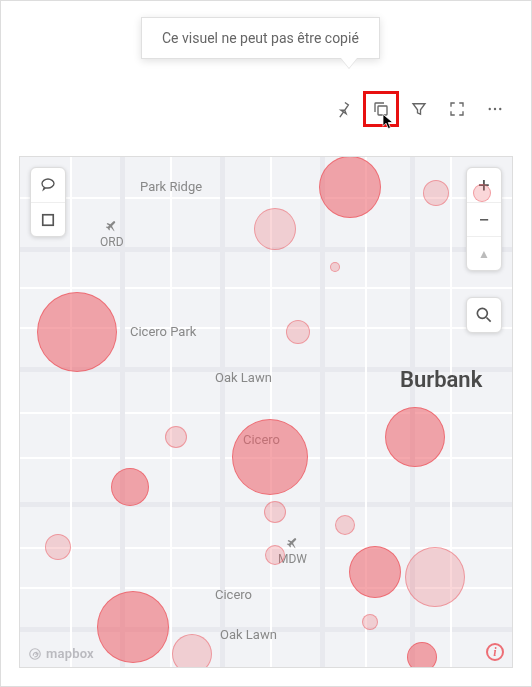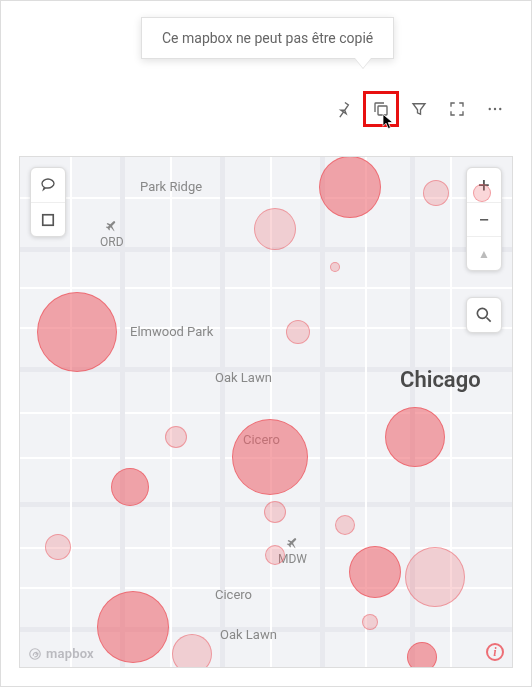--- a/index.html
+++ b/index.html
@@ -196,21 +196,21 @@
     display: flex; align-items: center; justify-content: center;
     cursor: pointer;
     font-family: Georgia, serif;
     font-style: italic;
   }
 </style>
 </head>
 <body>
 
 <div class="tooltip">
-  <span>Ce mapbox ne peut pas être copié</span>
+  <span>Ce visuel ne peut pas être copié</span>
 </div>
 
 <div class="toolbar">
   <div class="toolbar-btn">
     <svg width="18" height="18" viewBox="0 0 24 24" fill="none" stroke="currentColor" stroke-width="1.8">
       <path d="M16 4l4 4-6 6 1 5-3-3-6 6 6-6-3-3 5 1 6-6z" transform="rotate(-10 12 12)"></path>
     </svg>
   </div>
   <div class="toolbar-btn highlight">
     <svg width="18" height="18" viewBox="0 0 24 24" fill="none" stroke="currentColor" stroke-width="1.8">
@@ -257,21 +257,21 @@
   <div class="road v" style="left:50px"></div>
   <div class="road v thick" style="left:100px"></div>
   <div class="road v" style="left:150px"></div>
   <div class="road v thick" style="left:200px"></div>
   <div class="road v" style="left:250px"></div>
   <div class="road v thick" style="left:300px"></div>
   <div class="road v" style="left:345px"></div>
   <div class="road v thick" style="left:390px"></div>
   <div class="road v" style="left:430px"></div>
 
-  <div class="place-label big" style="left:380px; top:210px">Chicago</div>
+  <div class="place-label big" style="left:380px; top:210px">Burbank</div>
 
   <div class="nav-ctrl">
     <div class="nb">
       <svg width="18" height="18" viewBox="0 0 24 24" fill="none" stroke="currentColor" stroke-width="1.8">
         <path d="M4 10c0-3 4-6 8-6s8 3 8 6-4 6-8 6c-1 0-2 0-3-.3L6 18l1-3c-2-1-3-3-3-5z"></path>
       </svg>
     </div>
     <div class="nb">
       <svg width="18" height="18" viewBox="0 0 24 24" fill="none" stroke="currentColor" stroke-width="2.2">
         <rect x="5" y="5" width="14" height="14"></rect>
@@ -304,21 +304,21 @@
         <path d="M9 15c0-4 2-6 6-6l-1 3 3-1c0 4-2 6-6 6"></path>
     </svg>
     <span>mapbox</span>
   </div>
 
   <div class="info-btn">
     <span>i</span>
   </div>
 
 <div class="place-label" style="left: 120px; top: 22px;">Park Ridge</div>
-    <div class="place-label" style="left: 110px; top: 167px;">Elmwood Park</div>
+    <div class="place-label" style="left: 110px; top: 167px;">Cicero Park</div>
     <div class="place-label" style="left: 195px; top: 213px;">Oak Lawn</div>
     <div class="place-label" style="left: 223px; top: 275px; text-align: center;">Cicero</div>
     <div class="place-label" style="left: 195px; top: 430px;">Cicero</div>
     <div class="place-label" style="left: 200px; top: 470px;">Oak Lawn</div>
     <div class="airport" style="left: 80px; top: 62px;"><svg width="14" height="14" viewBox="0 0 24 24" fill="#888">
         <path d="M21 15l-9-3V5a2 2 0 0 0-4 0v7l-5 2v2l5-1v3l-2 1v2l4-1 4 1v-2l-2-1v-3l9 1z" transform="rotate(45 12 12)"></path>
       </svg>ORD</div>
     <div class="airport" style="left: 258px; top: 379px;"><svg width="14" height="14" viewBox="0 0 24 24" fill="#888">
         <path d="M21 15l-9-3V5a2 2 0 0 0-4 0v7l-5 2v2l5-1v3l-2 1v2l4-1 4 1v-2l-2-1v-3l9 1z" transform="rotate(45 12 12)"></path>
       </svg>MDW</div>

